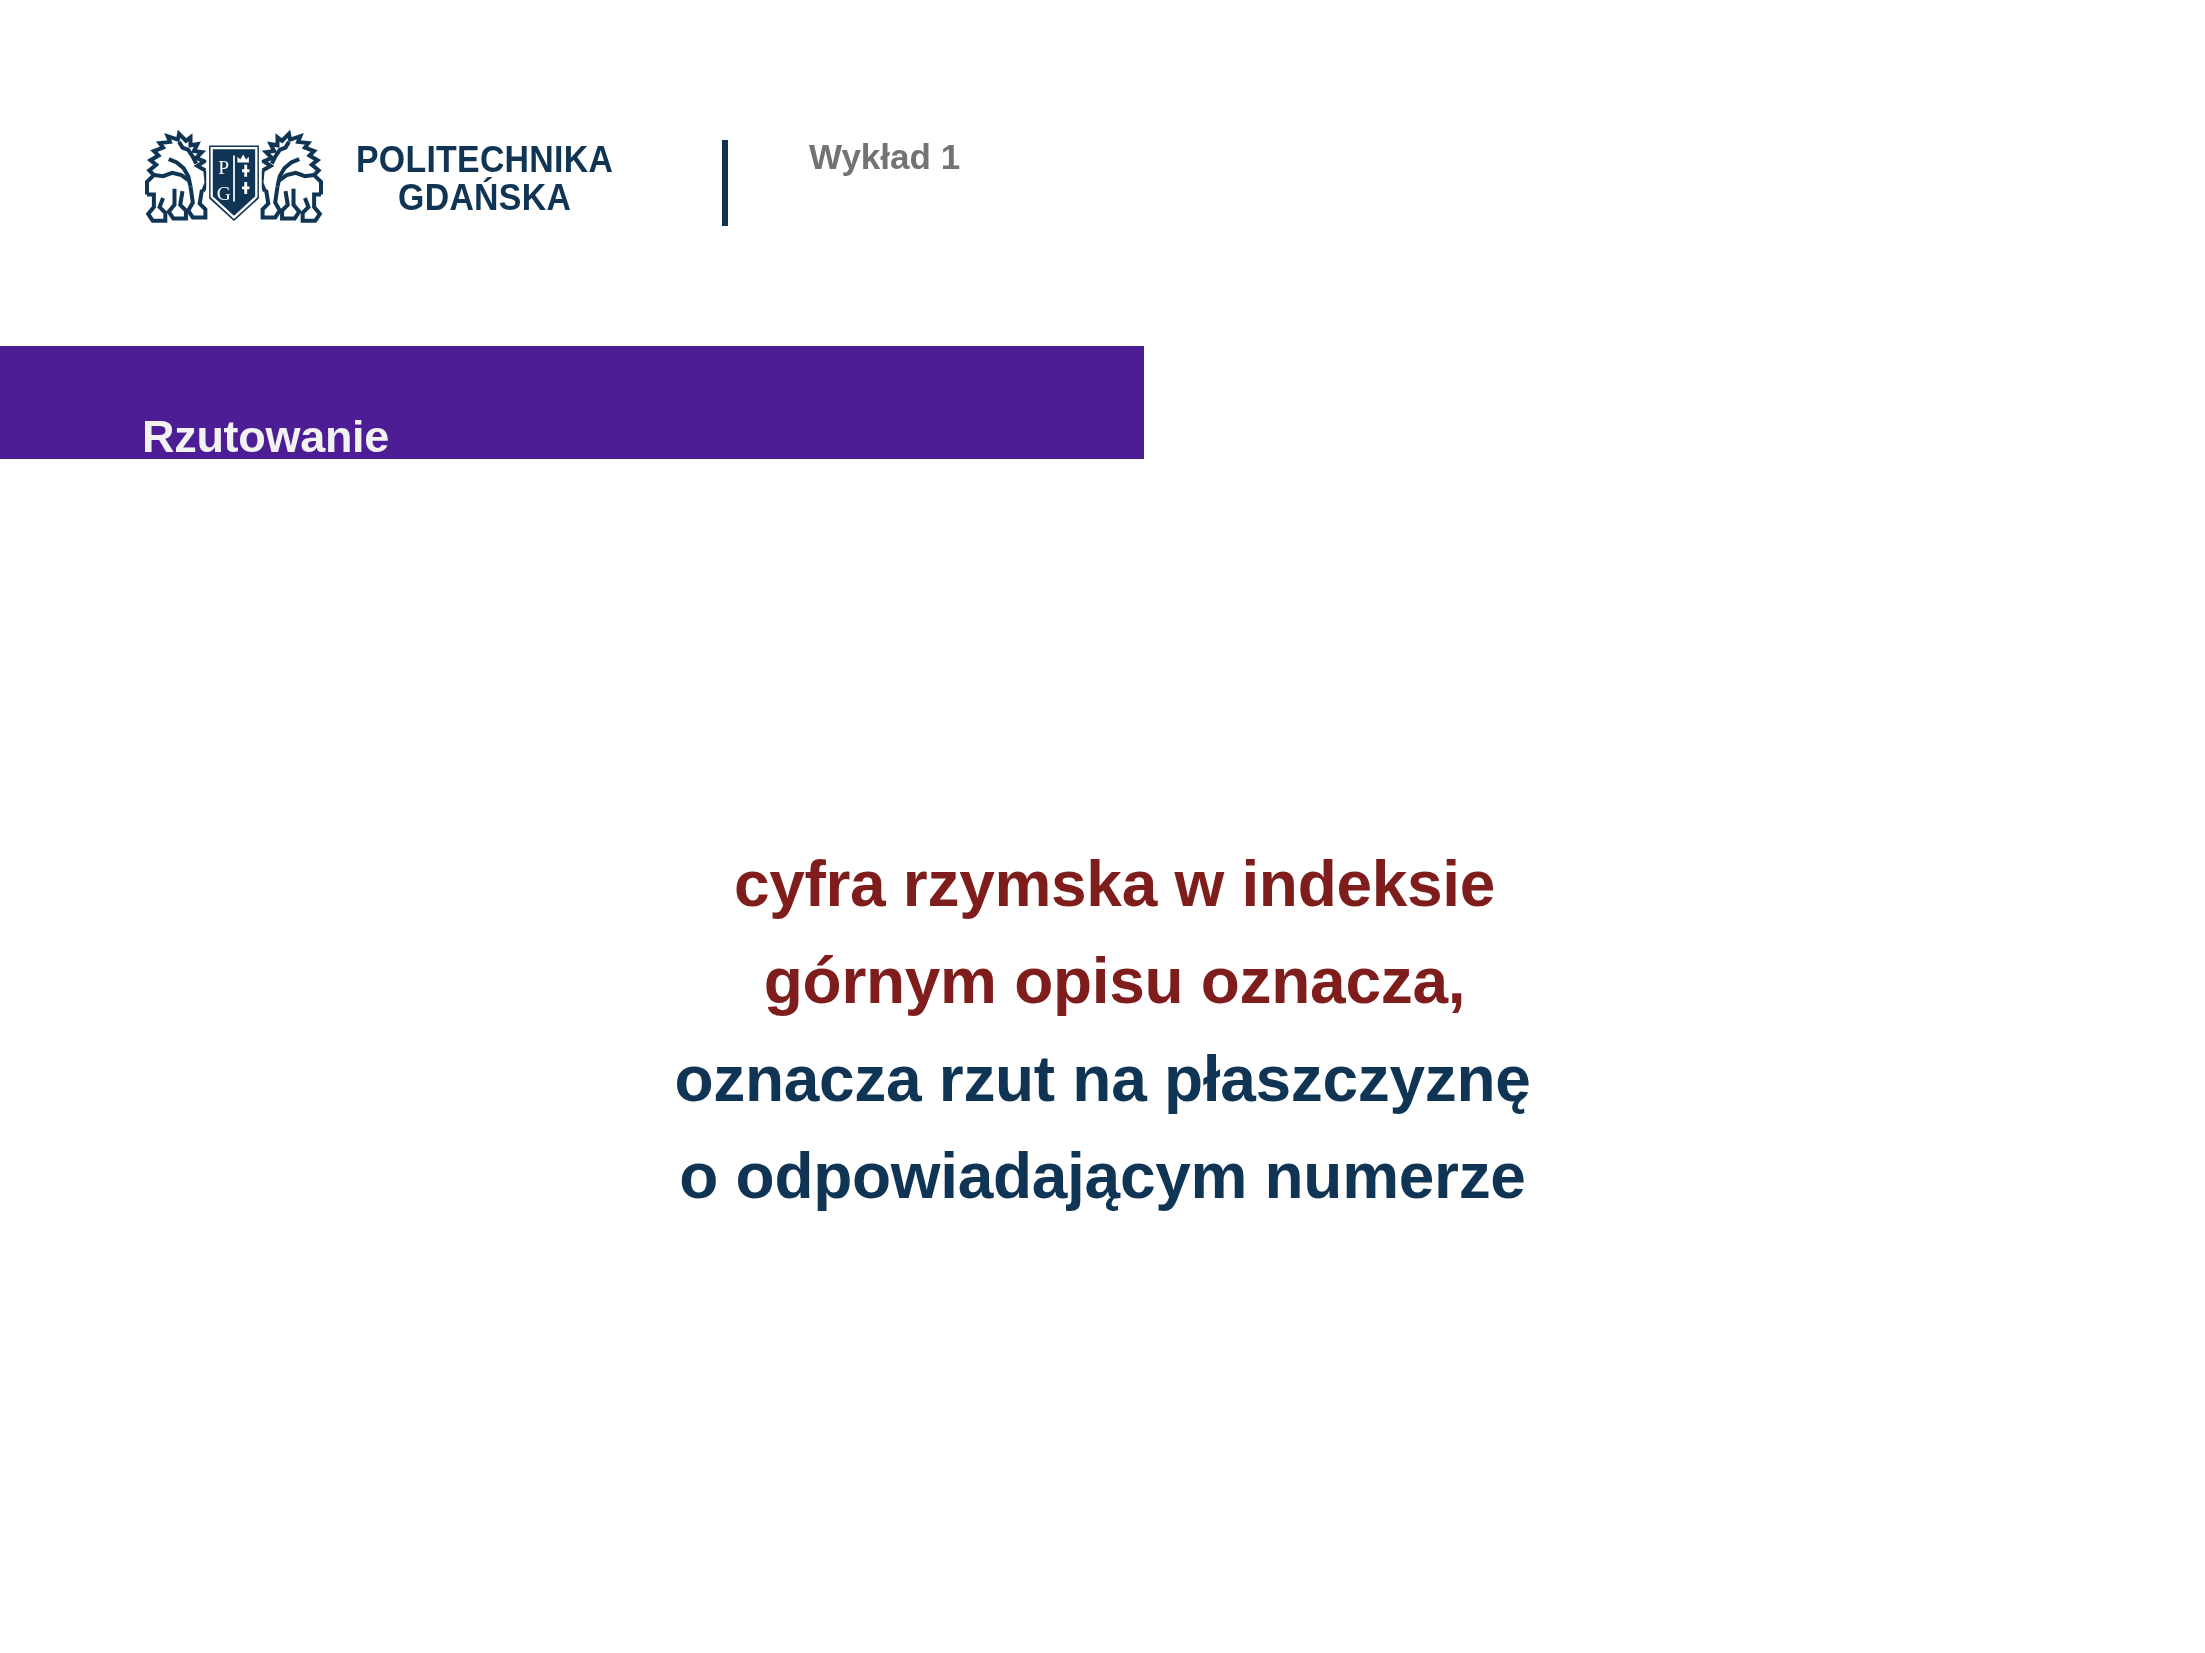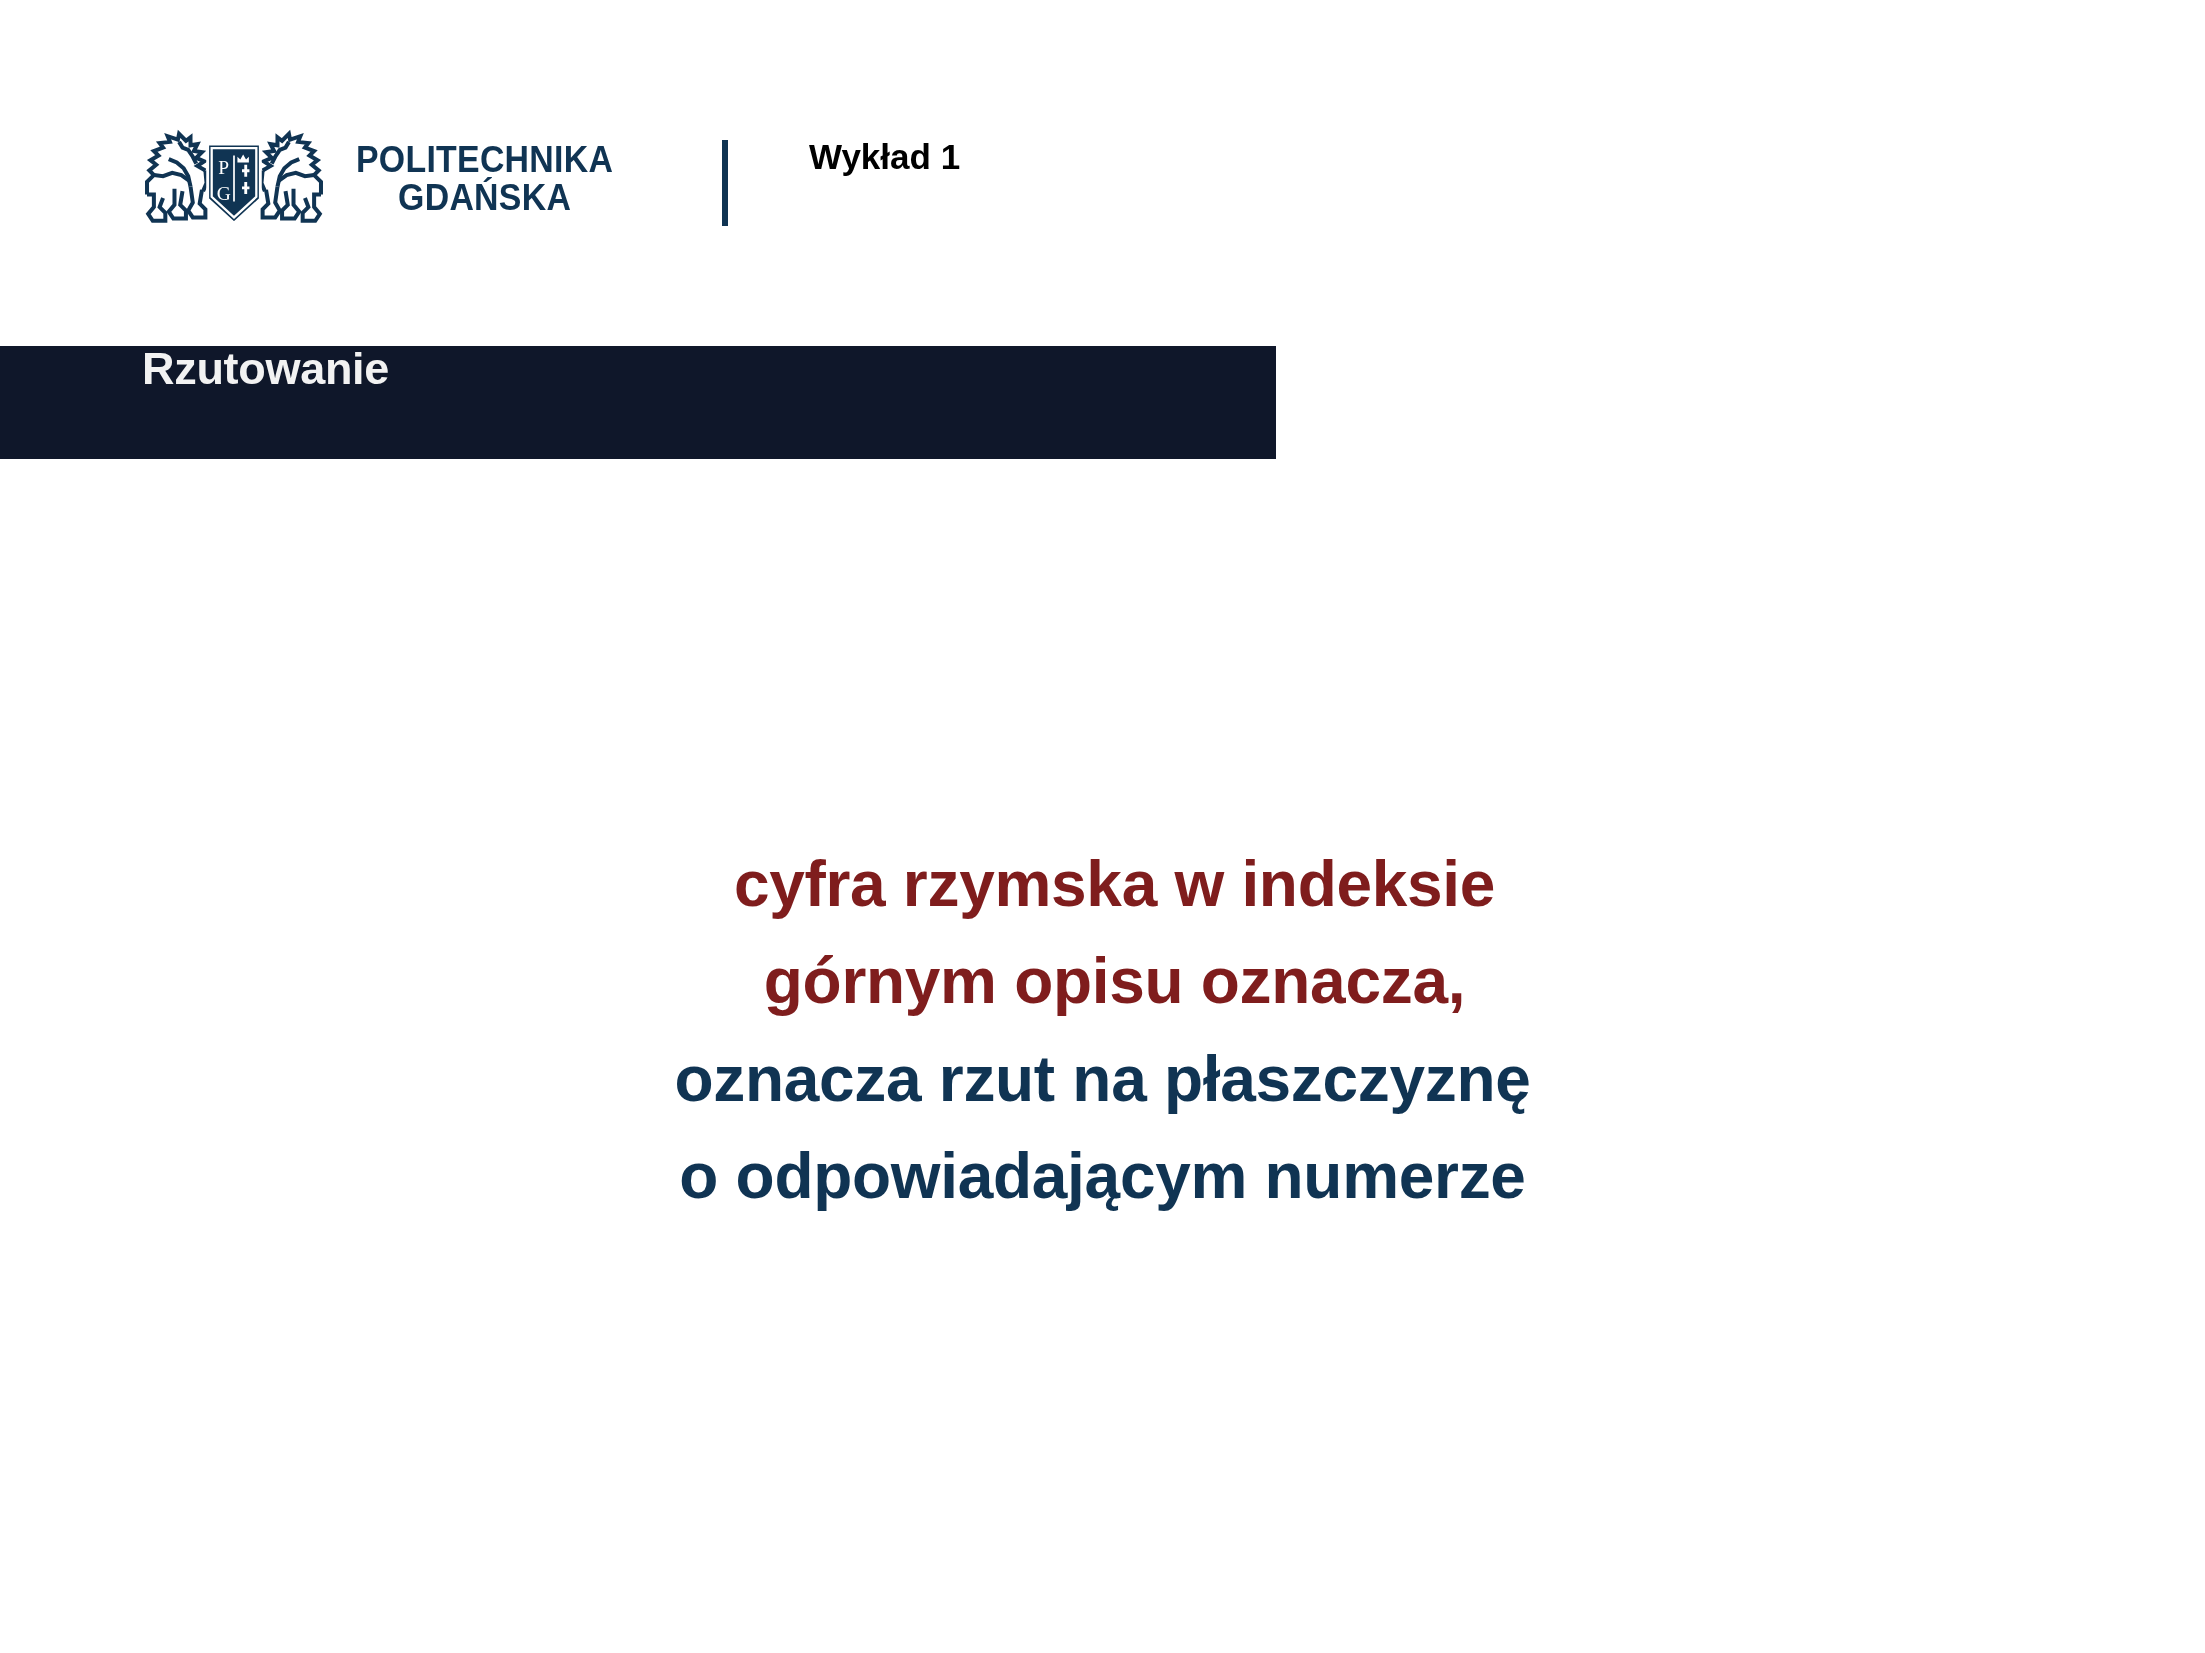--- a/index.html
+++ b/index.html
@@ -70,38 +70,38 @@
     top: 140px;
     width: 5.7px;
     height: 86px;
     background: #103453;
   }
 
   .lecture-title {
     position: absolute;
     left: 809px;
     top: 129px;
-    color: #000000;
+    color: #737373;
     font-weight: bold;
     font-size: 35px;
     line-height: 1.62;
     white-space: nowrap;
   }
   .lecture-title .lt-line { display: block; }
 
   
   .section-banner {
     position: absolute;
     left: 0;
     top: 346px;
-    width: 1276px;
+    width: 1144px;
     height: 113px;
-    background: #0f172a;
+    background: #4c1d95;
     display: flex;
-    align-items: flex-start;
+    align-items: flex-end;
   }
   .section-banner-label {
     margin-left: 142px;
     color: #F2F2F2;
     font-weight: bold;
     font-size: 45px;
     line-height: 1;
     letter-spacing: -0.3px;
     white-space: nowrap;
   }

